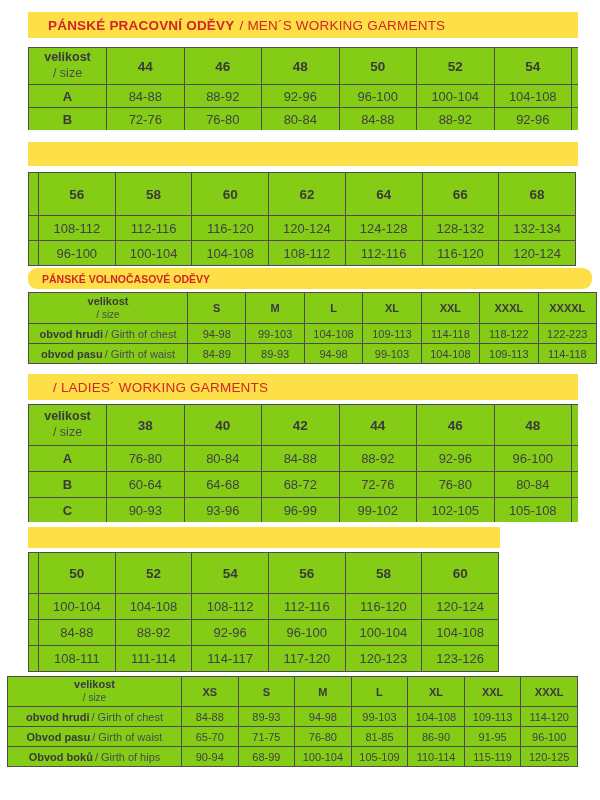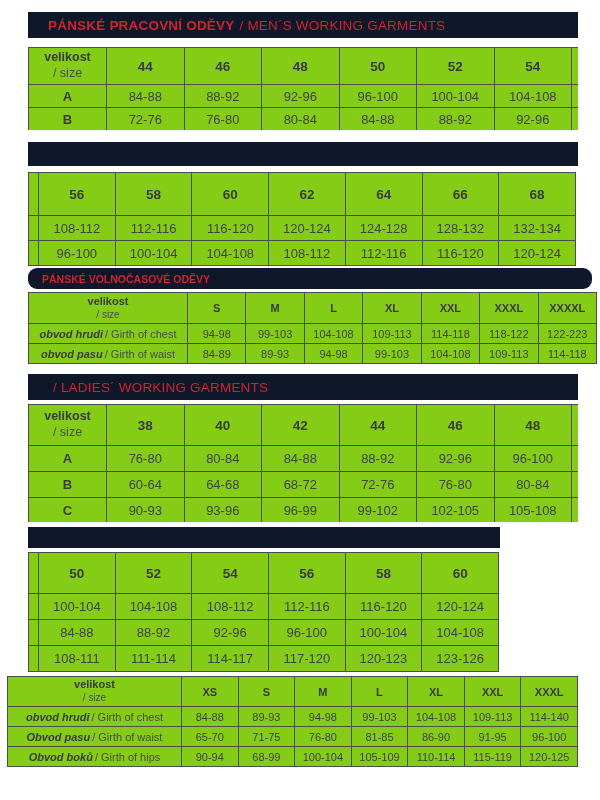--- a/index.html
+++ b/index.html
@@ -3,21 +3,21 @@
 <meta charset="utf-8">
 <style>
   html,body{margin:0;padding:0;}
   body{
     width:600px;height:800px;position:relative;background:#ffffff;
     font-family:"Liberation Sans", sans-serif;
     -webkit-font-smoothing:antialiased;
   }
   
   .band{
-    position:absolute;background:#0f172a;box-sizing:border-box;
+    position:absolute;background:#fde047;box-sizing:border-box;
     display:flex;align-items:center;padding-left:20px;white-space:nowrap;overflow:hidden;
   }
   .band .cz{color:#d2232a;font-weight:bold;}
   .band .en{color:#d2232a;font-weight:normal;margin-left:5px;}
   .band.big{font-size:13.5px;letter-spacing:.2px;}
   .band.small{font-size:10.5px;padding-left:14px;border-radius:9px;}
   .band.spacer{padding:0;}
   
   table.tbl{
     border-collapse:collapse;table-layout:fixed;background:#84cc16;position:absolute;
@@ -25,21 +25,21 @@
   .clipwrap{position:absolute;overflow:hidden;}
   .clipwrap table.tbl{position:relative;top:0;left:0;}
   .tbl th,.tbl td{
     border:1.5px solid #4d4d4f;text-align:center;vertical-align:middle;
     padding:0;overflow:hidden;color:#414143;
   }
   .tbl th{font-weight:bold;color:#3a3a3c;}
   .tbl .b{font-weight:bold;color:#3a3a3c;}
   .tbl .n{font-weight:normal;color:#4a4a4c;}
   .tbl th.stack .b,.tbl th.stack .n{display:block;line-height:1.25;}
-  .tbl td .b{margin-right:2px;font-style:italic;}
+  .tbl td .b{margin-right:2px;}
   
   #mens1-wrap{left:28px;top:47px;width:550px;height:83px;}
   #mens1{width:560px;font-size:13px;}
   #mens1 th{height:36px;font-size:13.5px;}
   #mens1 td{height:22px;}
   #mens1 th:first-child{width:77px;}
   #mens1 th:last-child{width:15px;}
   #mens1 td:first-child{font-weight:bold;color:#3a3a3c;}
   #mens1 th.stack{font-size:12.5px;}
   
@@ -326,21 +326,21 @@
     </thead>
     <tbody>
       <tr>
         <td><span class="b">obvod hrudi</span><span class="n">/ Girth of chest</span></td>
         <td>84-88</td>
         <td>89-93</td>
         <td>94-98</td>
         <td>99-103</td>
         <td>104-108</td>
         <td>109-113</td>
-        <td>114-140</td>
+        <td>114-120</td>
       </tr>
       <tr>
         <td><span class="b">Obvod pasu</span><span class="n">/ Girth of waist</span></td>
         <td>65-70</td>
         <td>71-75</td>
         <td>76-80</td>
         <td>81-85</td>
         <td>86-90</td>
         <td>91-95</td>
         <td>96-100</td>

